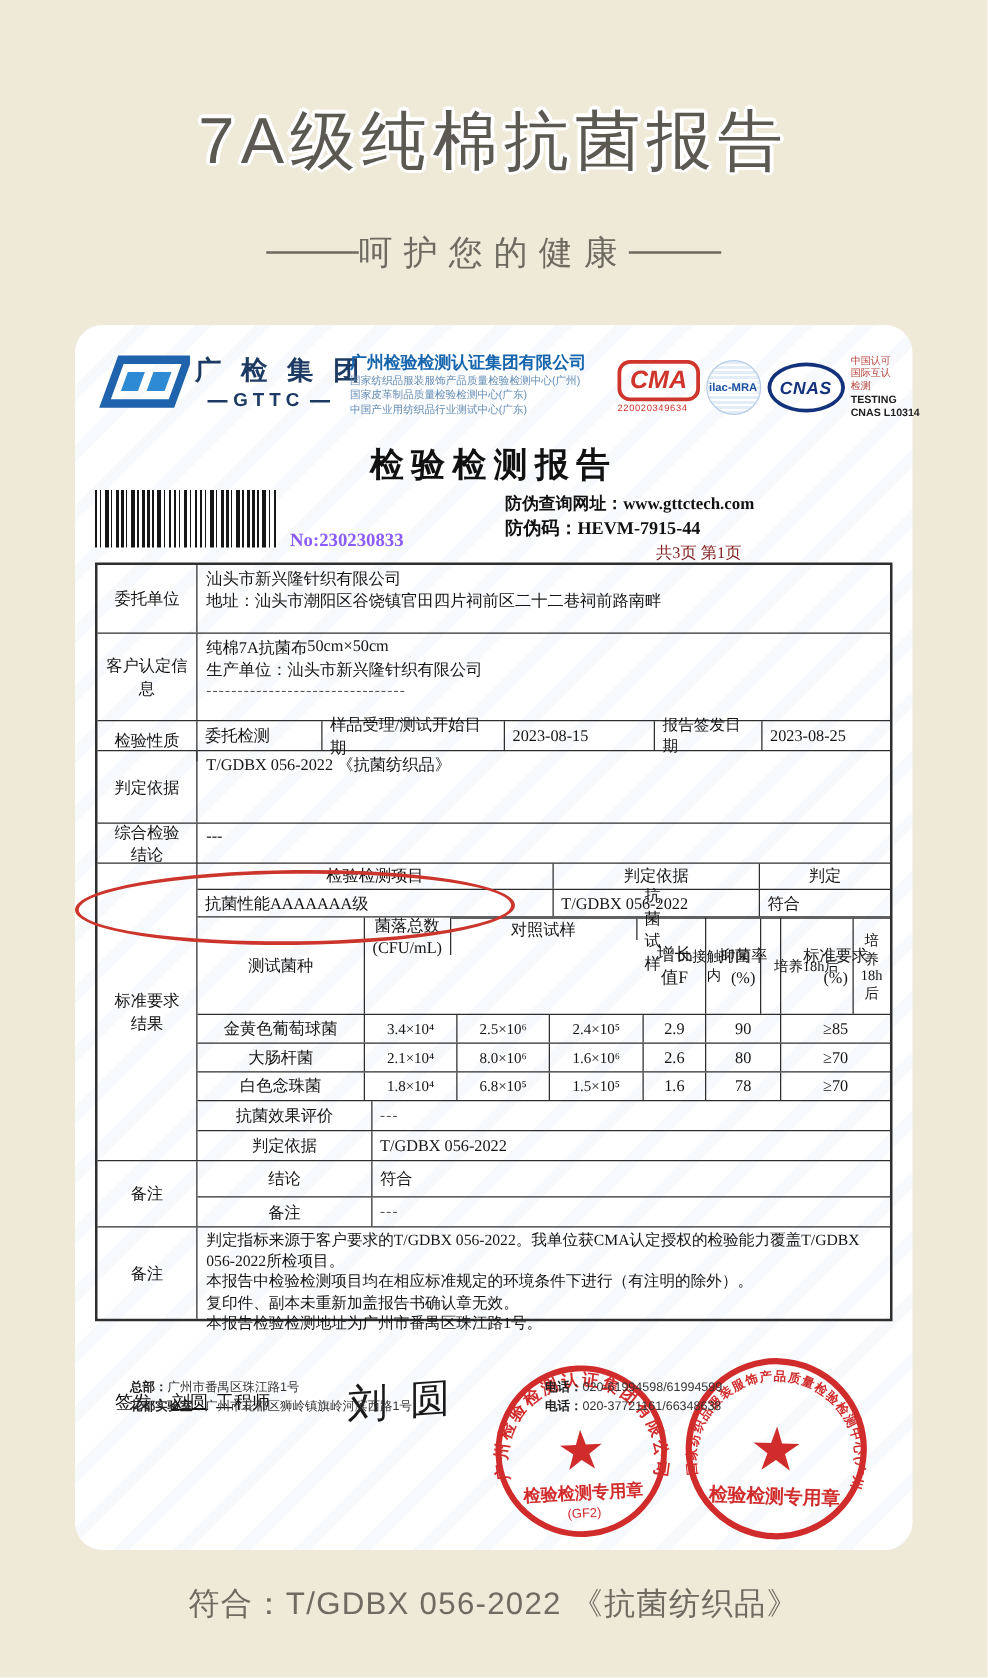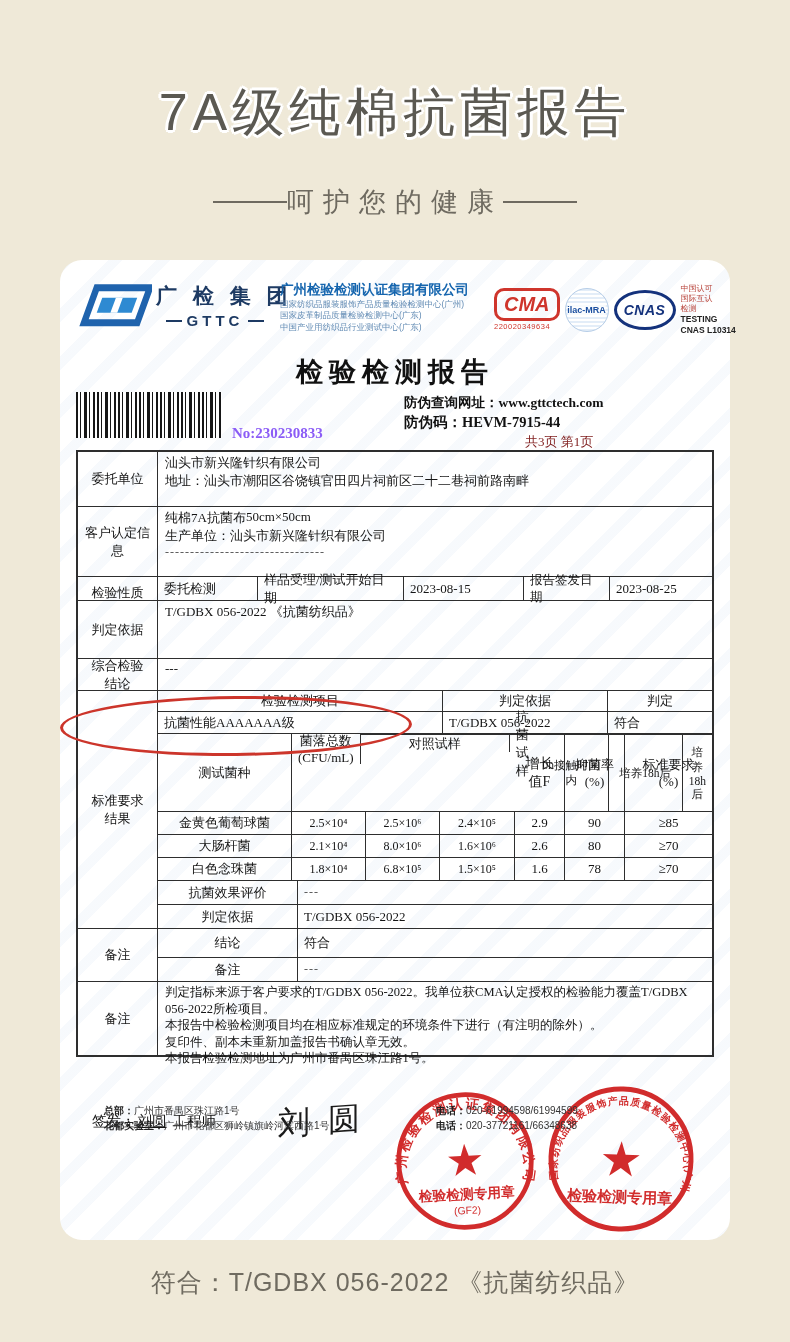--- a/index.html
+++ b/index.html
@@ -264,21 +264,21 @@
               </div>
               <div class="cell cc hdr" style="width:50px; font-size:14px">增长值F</div>
               <div class="cell cc hdr" style="width:60px">抑菌率
 (%)</div>
               <div class="cell cc hdr" style="flex:1">标准要求
 (%)</div>
             </div>
 
             <div class="grow" style="height:23px">
               <div class="cell cc" style="width:134px">金黄色葡萄球菌</div>
-              <div class="cell cc" style="width:74px; font-size:12px">2.5×10⁴</div>
+              <div class="cell cc" style="width:74px; font-size:12px">3.4×10⁴</div>
               <div class="cell cc" style="width:74px; font-size:12px">2.5×10⁶</div>
               <div class="cell cc" style="width:75px; font-size:12px">2.4×10⁵</div>
               <div class="cell cc" style="width:50px">2.9</div>
               <div class="cell cc" style="width:60px">90</div>
               <div class="cell cc" style="flex:1">≥85</div>
             </div>
             <div class="grow" style="height:23px">
               <div class="cell cc" style="width:134px">大肠杆菌</div>
               <div class="cell cc" style="width:74px; font-size:12px">2.1×10⁴</div>
               <div class="cell cc" style="width:74px; font-size:12px">8.0×10⁶</div>

